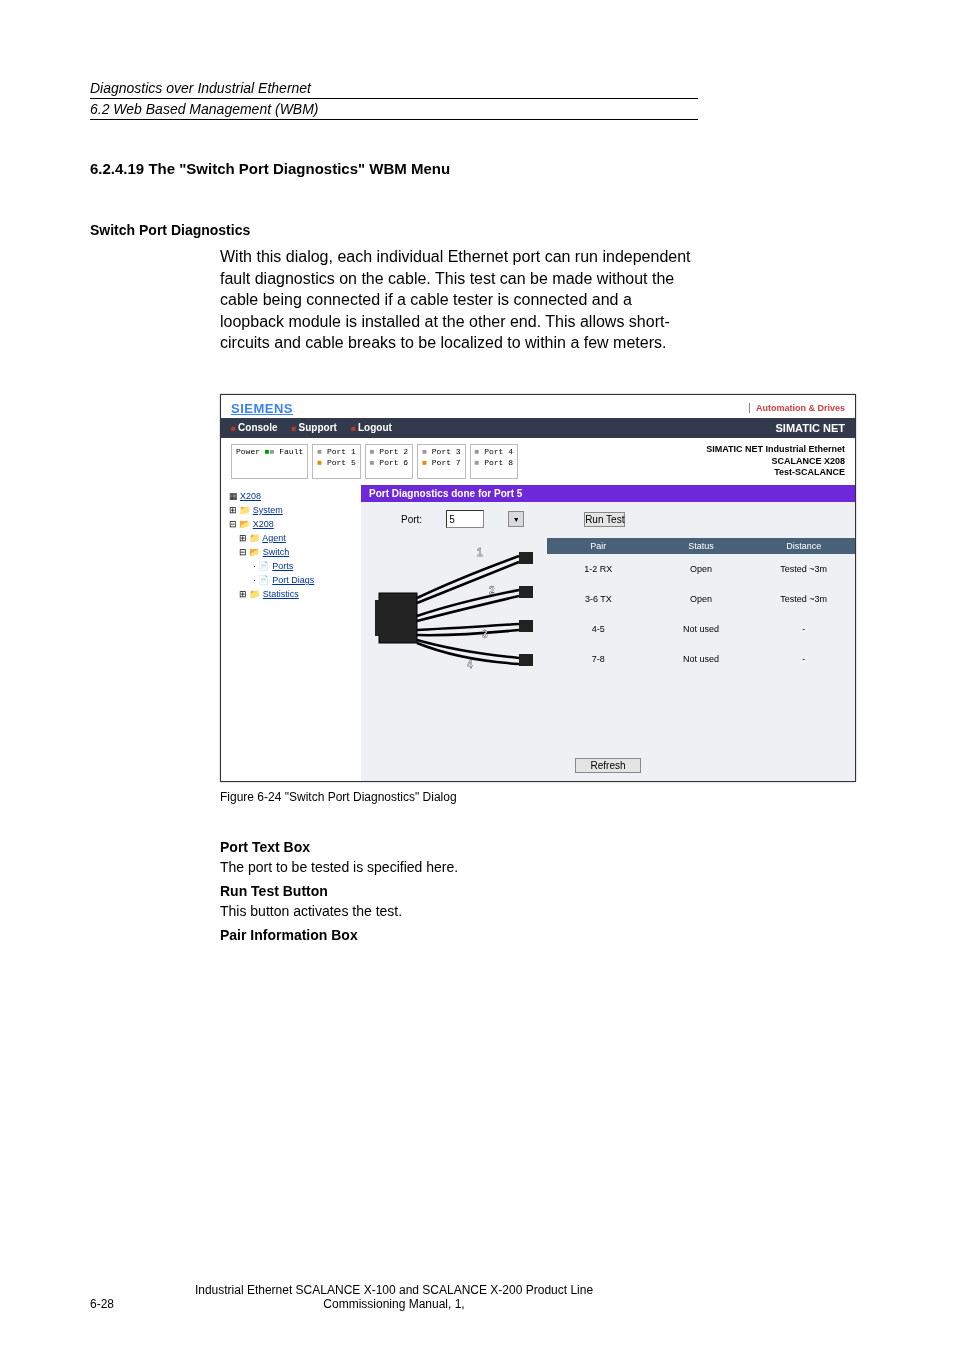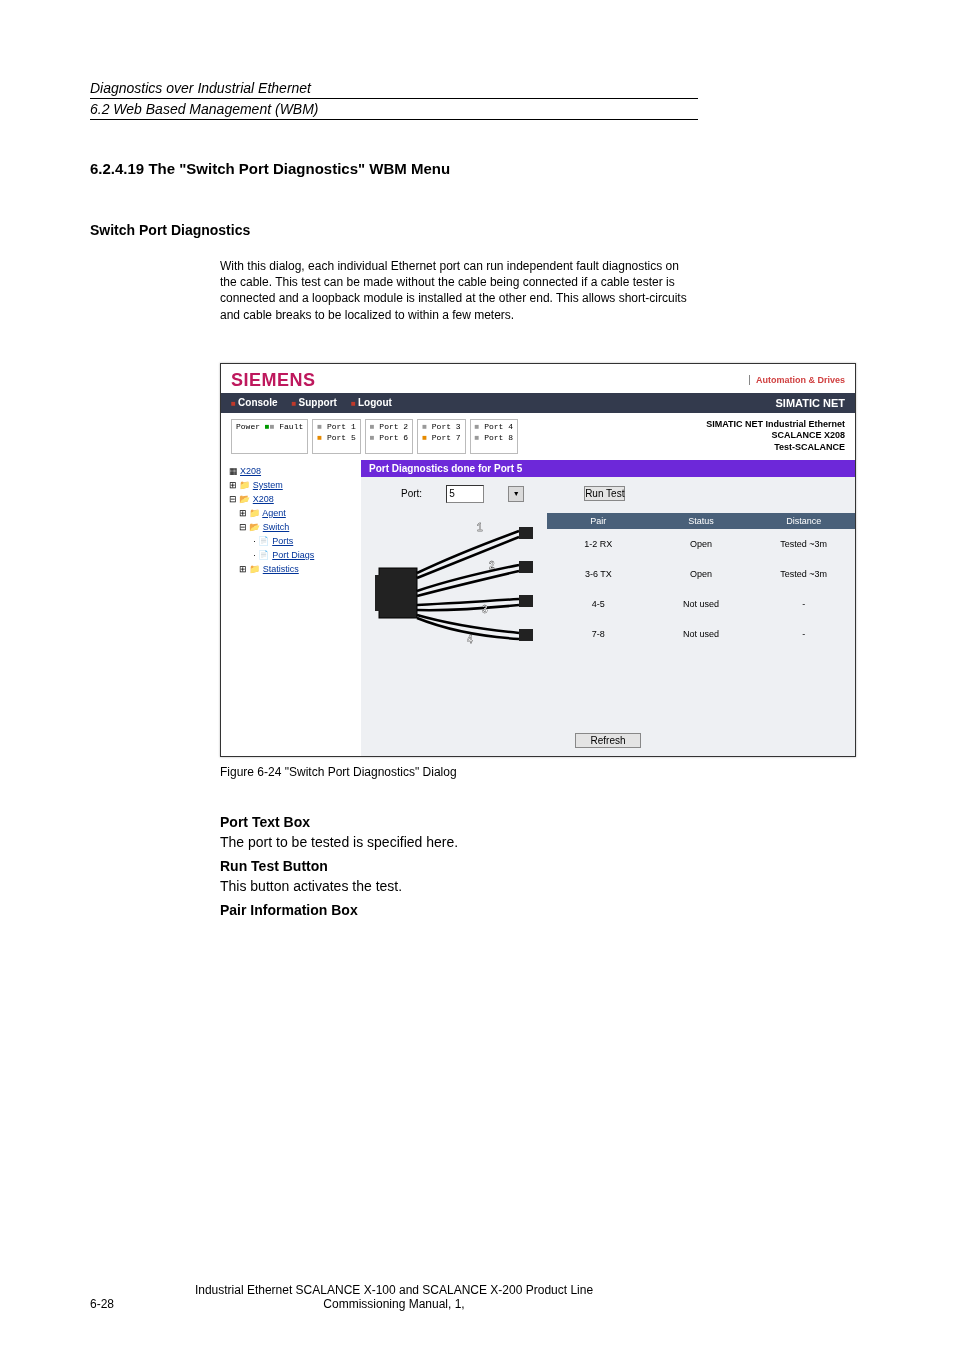--- a/index.html
+++ b/index.html
@@ -34,24 +34,24 @@
     padding-top: 2px;
   }
   .section-heading {
     font-weight: bold;
     font-size: 15px;
     margin-bottom: 45px;
   }
   .subheading {
     font-weight: bold;
     font-size: 14px;
-    margin-bottom: 20px;
+    margin-bottom: 8px;
   }
   .body-text {
-    font-size: 12px;
+    font-size: 16px;
     margin-left: 130px;
     margin-bottom: 27px;
     line-height: 1.35;
   }
   .notice-block {
     margin-left: 130px;
     border-top: 1px solid #000;
     border-bottom: 1px solid #000;
     padding: 10px 0 12px 0;
     margin-bottom: 30px;
@@ -111,24 +111,25 @@
     box-shadow: 0 0 2px rgba(0,0,0,0.3);
   }
   .ss-top {
     display: flex;
     justify-content: space-between;
     align-items: center;
     padding: 6px 10px 2px 10px;
     background: #fff;
   }
   .siemens-logo {
-    color: #be185d;
-    font-weight: bold;
-    font-size: 18px;
+    color: #3b82f6;
+    font-weight: bold;
+    font-size: 13px;
     letter-spacing: 0.5px;
+    text-decoration: underline;
   }
   .aut-drives {
     color: #d04040;
     font-weight: bold;
     font-size: 9px;
     border-left: 1px solid #888;
     padding-left: 6px;
   }
   .ss-menubar {
     display: flex;

